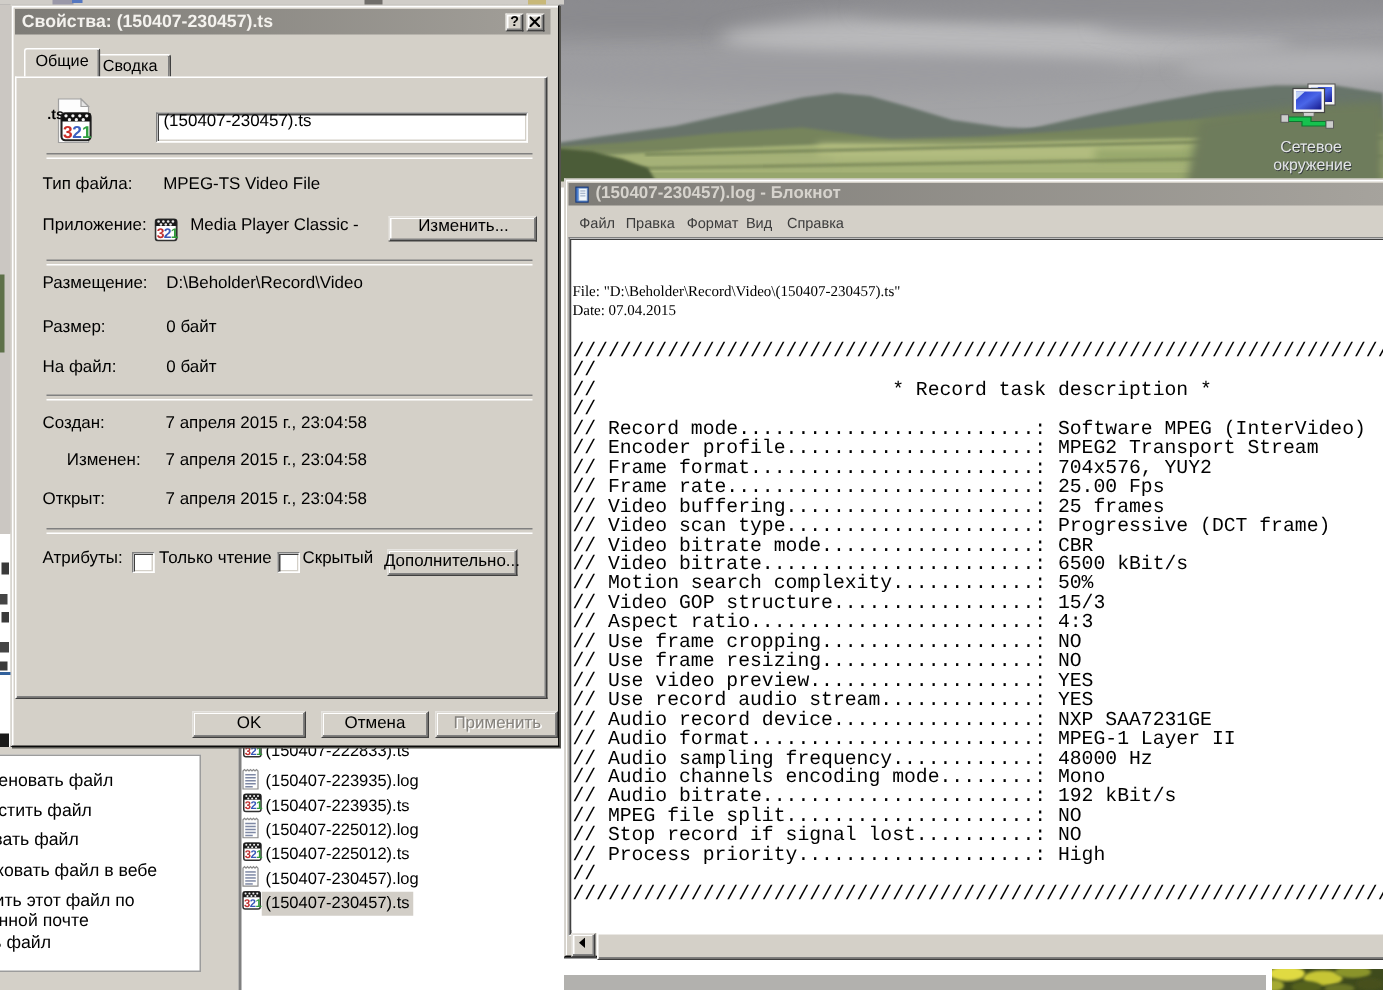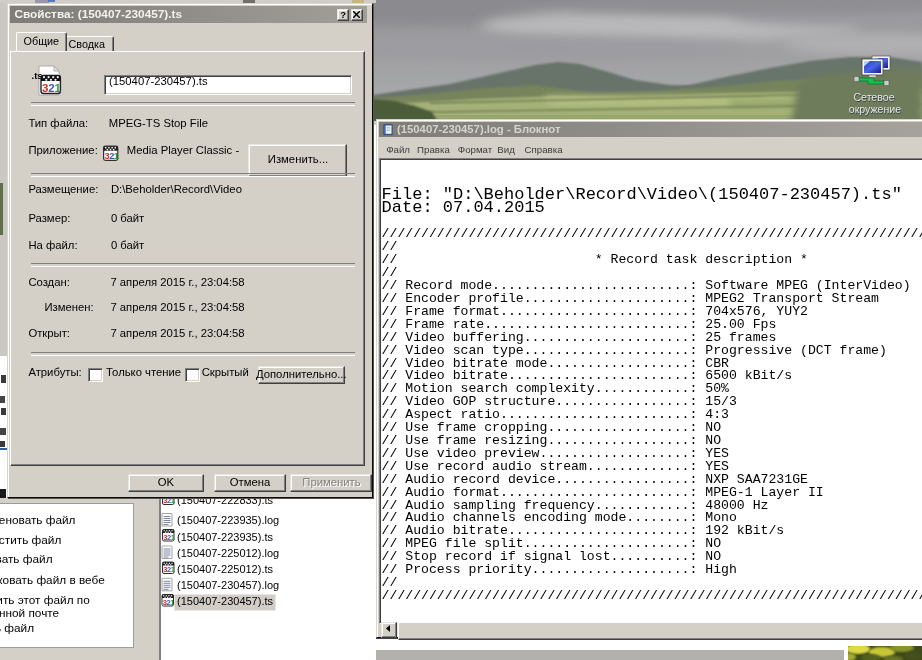--- a/index.html
+++ b/index.html
@@ -188,22 +188,22 @@
     <span class="abs" style="left:40.5px">Правка</span>
     <span class="abs" style="left:81.2px">Формат</span>
     <span class="abs" style="left:120.7px">Вид</span>
     <span class="abs" style="left:148px">Справка</span>
   </div>
 
   <div class="abs" style="left:2px;top:38.1px;width:547px;height:463.4px;background:#fff;
        border:1px solid;border-color:#808080 #fff #fff #808080;
        box-shadow:inset 1px 1px 0 #404040"></div>
   <div class="abs" style="left:4px;top:40.1px;width:545px;height:459.4px;background:#fff;overflow:hidden">
-    <pre id="np2" style="margin:0;position:absolute;left:1px;top:28.8px;font-family:Liberation Mono, monospace;
-         font-size:17px;line-height:12.9px;color:#000">File: "D:\Beholder\Record\Video\(150407-230457).ts"
+    <pre id="np2" style="margin:0;position:absolute;left:1px;top:28.8px;font-family:Liberation Serif, serif;
+         font-size:10px;line-height:12.9px;color:#000">File: "D:\Beholder\Record\Video\(150407-230457).ts"
 Date: 07.04.2015</pre>
     <pre id="np3" style="margin:0;position:absolute;left:1px;top:68px;font-family:'Liberation Mono',monospace;
          font-size:13.16px;line-height:12.9px;color:#000">////////////////////////////////////////////////////////////////////////
 //
 //                         * Record task description *
 //
 // Record mode.........................: Software MPEG (InterVideo)
 // Encoder profile.....................: MPEG2 Transport Stream
 // Frame format........................: 704x576, YUY2
 // Frame rate..........................: 25.00 Fps
@@ -288,39 +288,39 @@
         <text x="11" y="27" font-family="Liberation Sans" font-weight="bold" font-size="11.5" fill="#cc2f28">3</text>
         <text x="17.2" y="27" font-family="Liberation Sans" font-weight="bold" font-size="11.5" fill="#3c60c0">2</text>
         <text x="23.6" y="27" font-family="Liberation Sans" font-weight="bold" font-size="11.5" fill="#2fa040">1</text>
       </g>
     </svg>
     <div class="sunken abs" style="left:92.3px;top:22.9px;width:246px;height:18px"></div>
     <div class="lbl" style="left:97.5px;top:22.5px">(150407-230457).ts</div>
     <div class="sep abs" style="left:19.3px;top:50px;width:324px"></div>
 
     <div class="lbl" style="left:16.9px;top:64.3px">Тип файла:</div>
-    <div class="lbl" style="left:97.3px;top:64.3px">MPEG-TS Stop File</div>
+    <div class="lbl" style="left:97.3px;top:64.3px">MPEG-TS Video File</div>
 
     <div class="lbl" style="left:16.9px;top:92px">Приложение:</div>
     <svg class="abs" style="left:92px;top:92.9px" width="16" height="16" viewBox="0 0 13 13">
       <rect x="0.5" y="1" width="11.5" height="11.5" rx="1.5" fill="#fff" stroke="#303030" stroke-width="1"></rect>
       <path d="M0.5,1.5 Q0.5,1 1,1 L11.5,1 Q12,1 12,1.5 L12,4.6 L0.5,4.6 Z" fill="#1c1c1c"></path>
       <circle cx="2.2" cy="2.2" r="0.7" fill="#eee"></circle>
         <circle cx="4.8" cy="2.2" r="0.7" fill="#eee"></circle>
       <circle cx="7.4" cy="2.2" r="0.7" fill="#eee"></circle>
         <circle cx="10" cy="2.2" r="0.7" fill="#eee"></circle>
       <circle cx="3.5" cy="3.8" r="0.7" fill="#eee"></circle>
         <circle cx="6.1" cy="3.8" r="0.7" fill="#eee"></circle>
       <circle cx="8.7" cy="3.8" r="0.7" fill="#eee"></circle>
       <text x="1.2" y="11" font-family="Liberation Sans" font-weight="bold" font-size="7.5" fill="#c03030">3</text>
       <text x="5" y="11" font-family="Liberation Sans" font-weight="bold" font-size="7.5" fill="#3858b8">2</text>
       <text x="8.8" y="11" font-family="Liberation Sans" font-weight="bold" font-size="7.5" fill="#2f9a3a">1</text>
     </svg>
     <div class="lbl" style="left:115.3px;top:92px">Media Player Classic -</div>
-    <div class="btn abs" style="left:237px;top:91.1px;width:99px;height:33px">Изменить...</div>
+    <div class="btn abs" style="left:248px;top:91.1px;width:99px;height:17px">Изменить...</div>
 
     <div class="sep abs" style="left:19.3px;top:120.4px;width:324px"></div>
 
     <div class="lbl" style="left:16.9px;top:130.3px">Размещение:</div>
     <div class="lbl" style="left:99.4px;top:130.3px">D:\Beholder\Record\Video</div>
     <div class="lbl" style="left:16.9px;top:159.6px">Размер:</div>
     <div class="lbl" style="left:99.4px;top:159.6px">0 байт</div>
     <div class="lbl" style="left:16.9px;top:186.6px">На файл:</div>
     <div class="lbl" style="left:99.4px;top:186.6px">0 байт</div>
 

